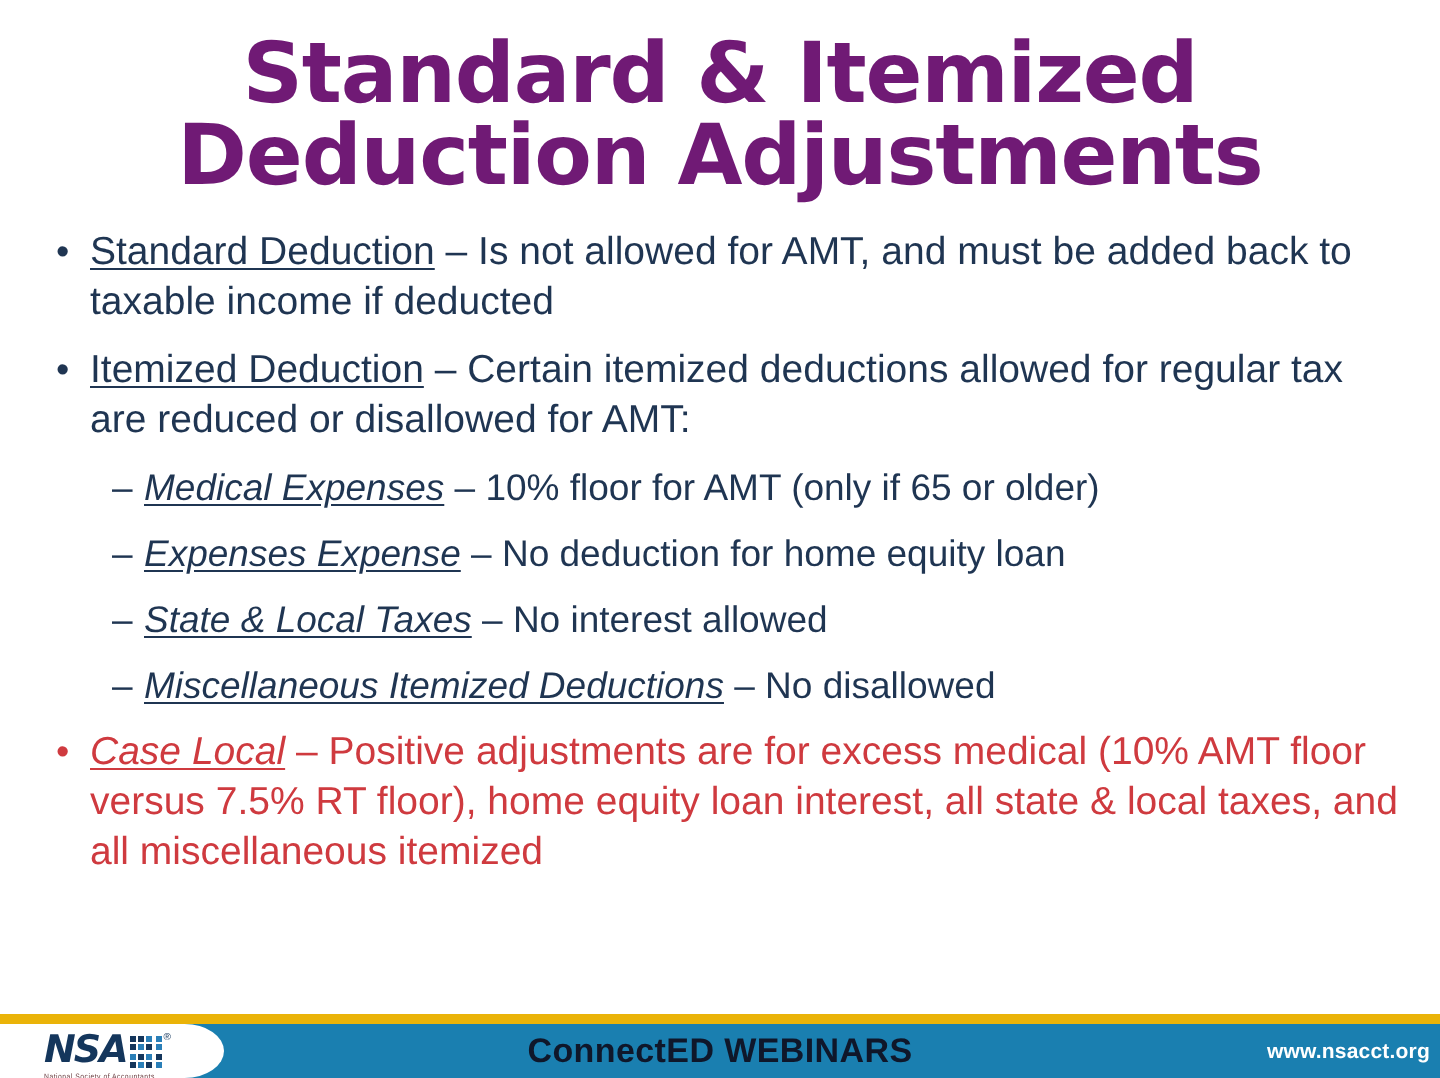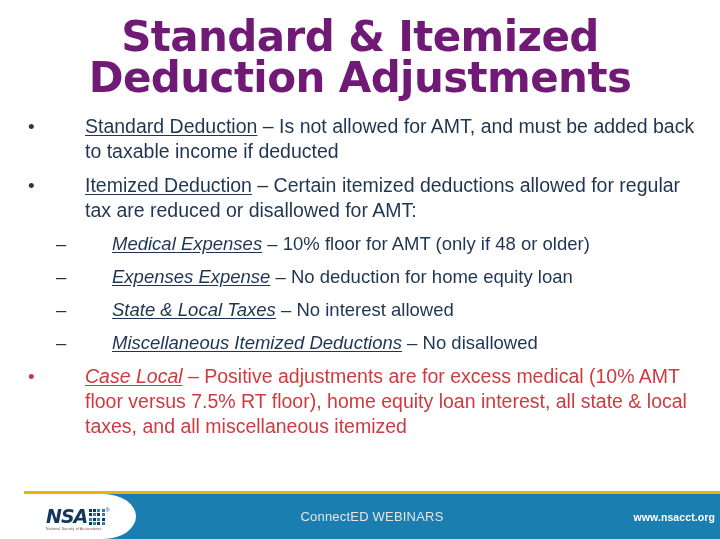--- a/index.html
+++ b/index.html
@@ -73,41 +73,39 @@
     line-height: 25px;
   }
   .bullet-row.lvl2 .marker {
     width: 16px;
     font-size: 18.5px;
     line-height: 24px;
   }
 
   .bullet-text {
     flex: 1 1 auto;
-    margin-left: 40px;
   }
 
   .lead {
     text-decoration: underline;
     text-underline-offset: 2px;
   }
   .lead.ital {
     font-style: italic;
     text-decoration: underline;
   }
 
   
   .footer {
     position: relative;
     flex: 0 0 auto;
-    height: 48px;
+    height: 32px;
     background: #1a7fb0;
-    border-top: 3px solid #eab308;
+    border-top: 5px solid #eab308;
     box-sizing: border-box;
-    margin-left: 24px;
   }
   .logo-panel {
     position: absolute;
     left: 0;
     top: 0;
     bottom: 0;
     width: 112px;
     background: #ffffff;
     border-top-right-radius: 70px 48px;
     border-bottom-right-radius: 70px 48px;
@@ -168,23 +166,23 @@
 
   .footer-center {
     position: absolute;
     left: 0; right: 0; top: 0; bottom: 0;
     display: flex;
     align-items: center;
     justify-content: center;
     pointer-events: none;
   }
   .footer-center span {
-    font-size: 13px;
-    font-weight: normal;
-    color: #e5e5e5;
+    font-size: 17px;
+    font-weight: bold;
+    color: #0f172a;
     letter-spacing: 0.2px;
   }
   .footer-url {
     position: absolute;
     right: 5px;
     top: 50%;
     transform: translateY(-50%);
     font-size: 10.5px;
     font-weight: bold;
     color: #ffffff;
@@ -208,21 +206,21 @@
       <span class="bullet-text"><span class="lead">Standard Deduction</span><span> – Is not allowed for AMT, and must be added back to taxable income if deducted</span></span>
     </div>
 
     <div class="bullet-row lvl1">
       <span class="marker">•</span>
       <span class="bullet-text"><span class="lead">Itemized Deduction</span><span> – Certain itemized deductions allowed for regular tax are reduced or disallowed for AMT:</span></span>
     </div>
 
     <div class="bullet-row lvl2">
       <span class="marker">–</span>
-      <span class="bullet-text"><span class="lead ital">Medical Expenses</span><span> – 10% floor for AMT (only if 48 or older)</span></span>
+      <span class="bullet-text"><span class="lead ital">Medical Expenses</span><span> – 10% floor for AMT (only if 65 or older)</span></span>
     </div>
 
     <div class="bullet-row lvl2">
       <span class="marker">–</span>
       <span class="bullet-text"><span class="lead ital">Expenses Expense</span><span> – No deduction for home equity loan</span></span>
     </div>
 
     <div class="bullet-row lvl2">
       <span class="marker">–</span>
       <span class="bullet-text"><span class="lead ital">State &amp; Local Taxes</span><span> – No interest allowed</span></span>

